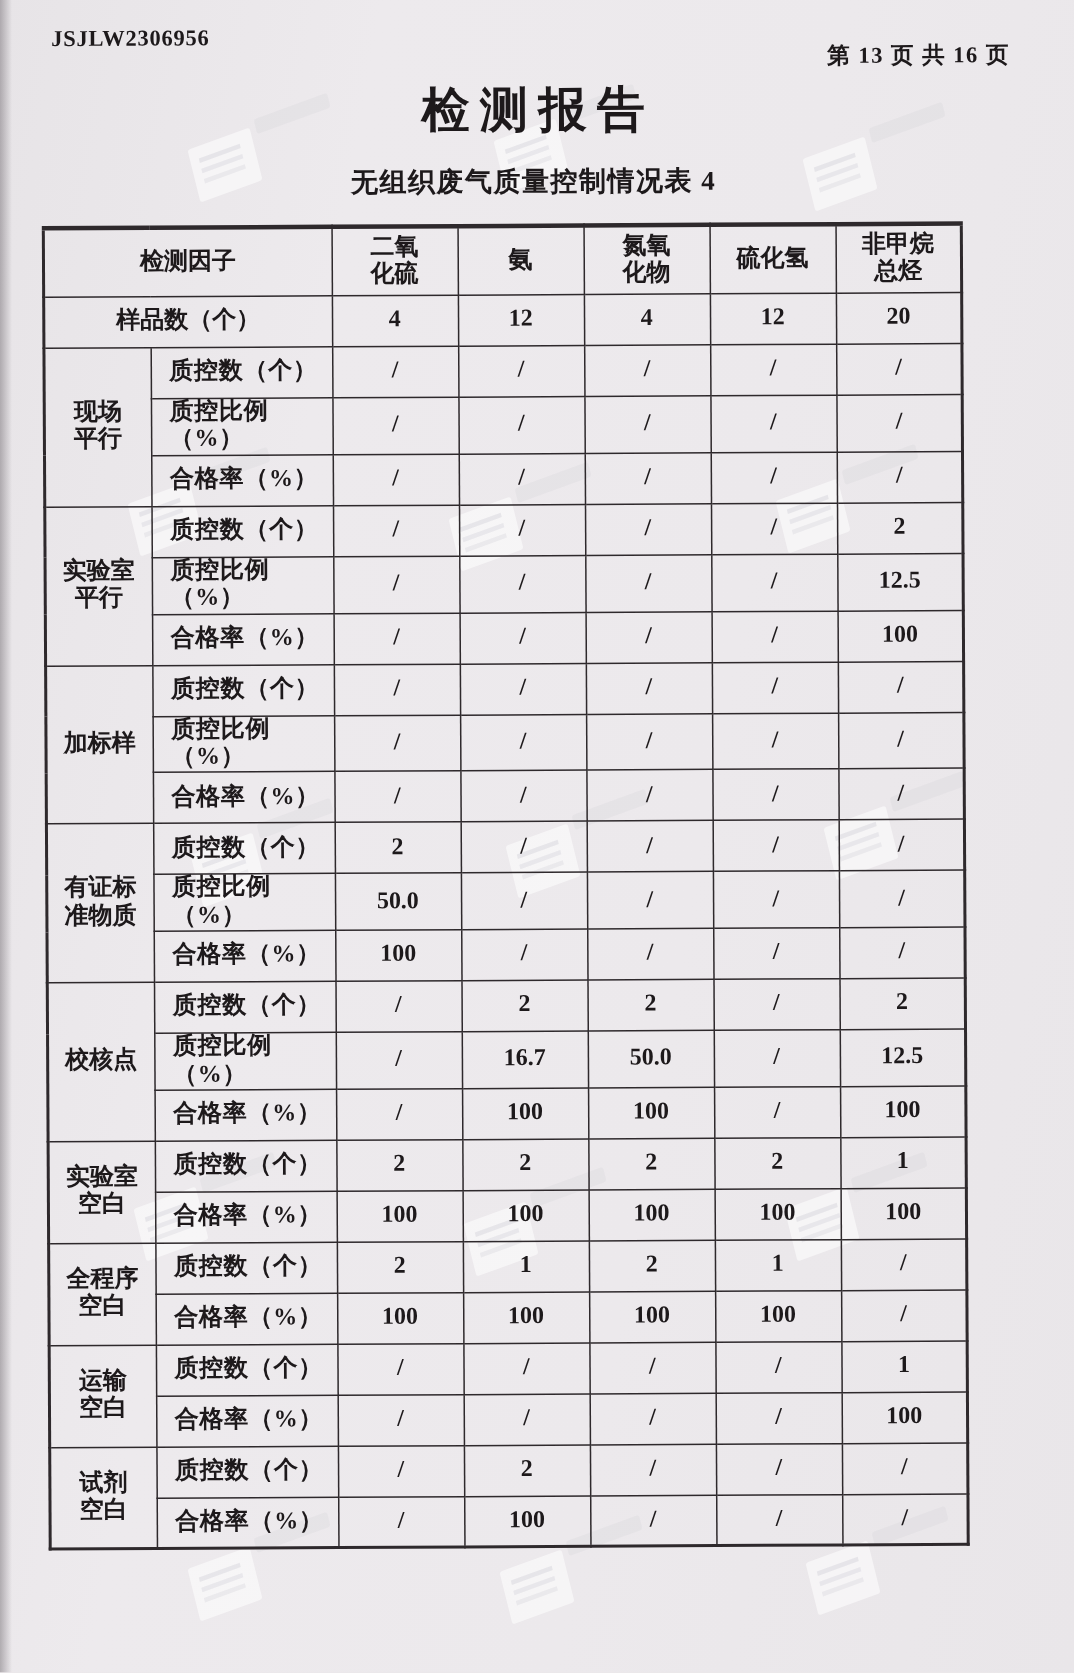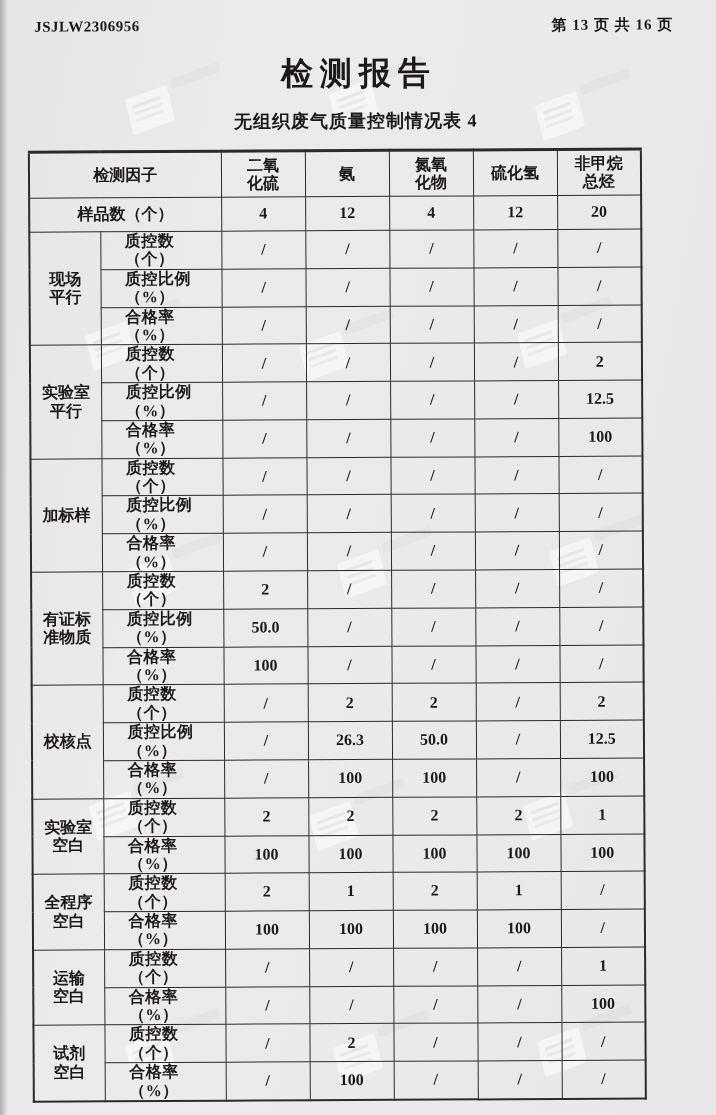--- a/index.html
+++ b/index.html
@@ -34,21 +34,21 @@
     background:rgba(190,188,200,.14);
     border-radius:2px;
   }
   .content{position:absolute;inset:0;transform:rotate(-0.3deg);transform-origin:50% 50%;}
   .topbar{
     position:absolute;top:17px;left:37px;right:40px;
     display:flex;justify-content:space-between;
     font-size:15px;font-weight:bold;
   }
   .doc-no{letter-spacing:.5px;}
-  .page-no{letter-spacing:1px;}
+  .page-no{letter-spacing:1px;margin-top:12px;}
   .title{
     position:absolute;top:52px;left:0;width:100%;margin:0;
     text-align:center;font-size:32px;font-weight:bold;letter-spacing:7px;
     text-indent:7px;
   }
   .subtitle{
     position:absolute;top:109px;left:0;width:100%;margin:0;
     text-align:center;font-size:18px;font-weight:bold;letter-spacing:1px;
   }
   table.qc{
@@ -59,21 +59,21 @@
   .qc th,.qc td{
     border:1.5px solid #2e292c;
     font-size:16px;font-weight:bold;text-align:center;
     padding:0;line-height:1.15;
     font-family:"Liberation Serif","DejaVu Serif",serif;
     color:#1d191b;
   }
   .qc tr{height:34px;}
   .qc tr.head-row{height:46px;}
   .pre{white-space:pre-line;}
-  .qc td.rowlbl{text-align:left;padding-left:24px;letter-spacing:.5px;}
+  .qc td.rowlbl{text-align:left;padding-left:12px;letter-spacing:.5px;}
   .qc td.val{letter-spacing:0;}
 </style>
 </head>
 <body>
 
 <div class="page">
   <div class="edge-left"></div>
   <div class="wm-layer" id="wm-layer">
       <div class="wm" style="left: 128px; top: 92px;"></div>
       <div class="wm" style="left: 332px; top: 86px;"></div>
@@ -239,21 +239,21 @@
             <td class="rowlbl">质控数（个）</td>
             <td class="val">/</td>
             <td class="val">2</td>
             <td class="val">2</td>
             <td class="val">/</td>
             <td class="val">2</td>
           </tr>
           <tr>
             <td class="rowlbl">质控比例（%）</td>
             <td class="val">/</td>
-            <td class="val">26.3</td>
+            <td class="val">16.7</td>
             <td class="val">50.0</td>
             <td class="val">/</td>
             <td class="val">12.5</td>
           </tr>
           <tr>
             <td class="rowlbl">合格率（%）</td>
             <td class="val">/</td>
             <td class="val">100</td>
             <td class="val">100</td>
             <td class="val">/</td>

